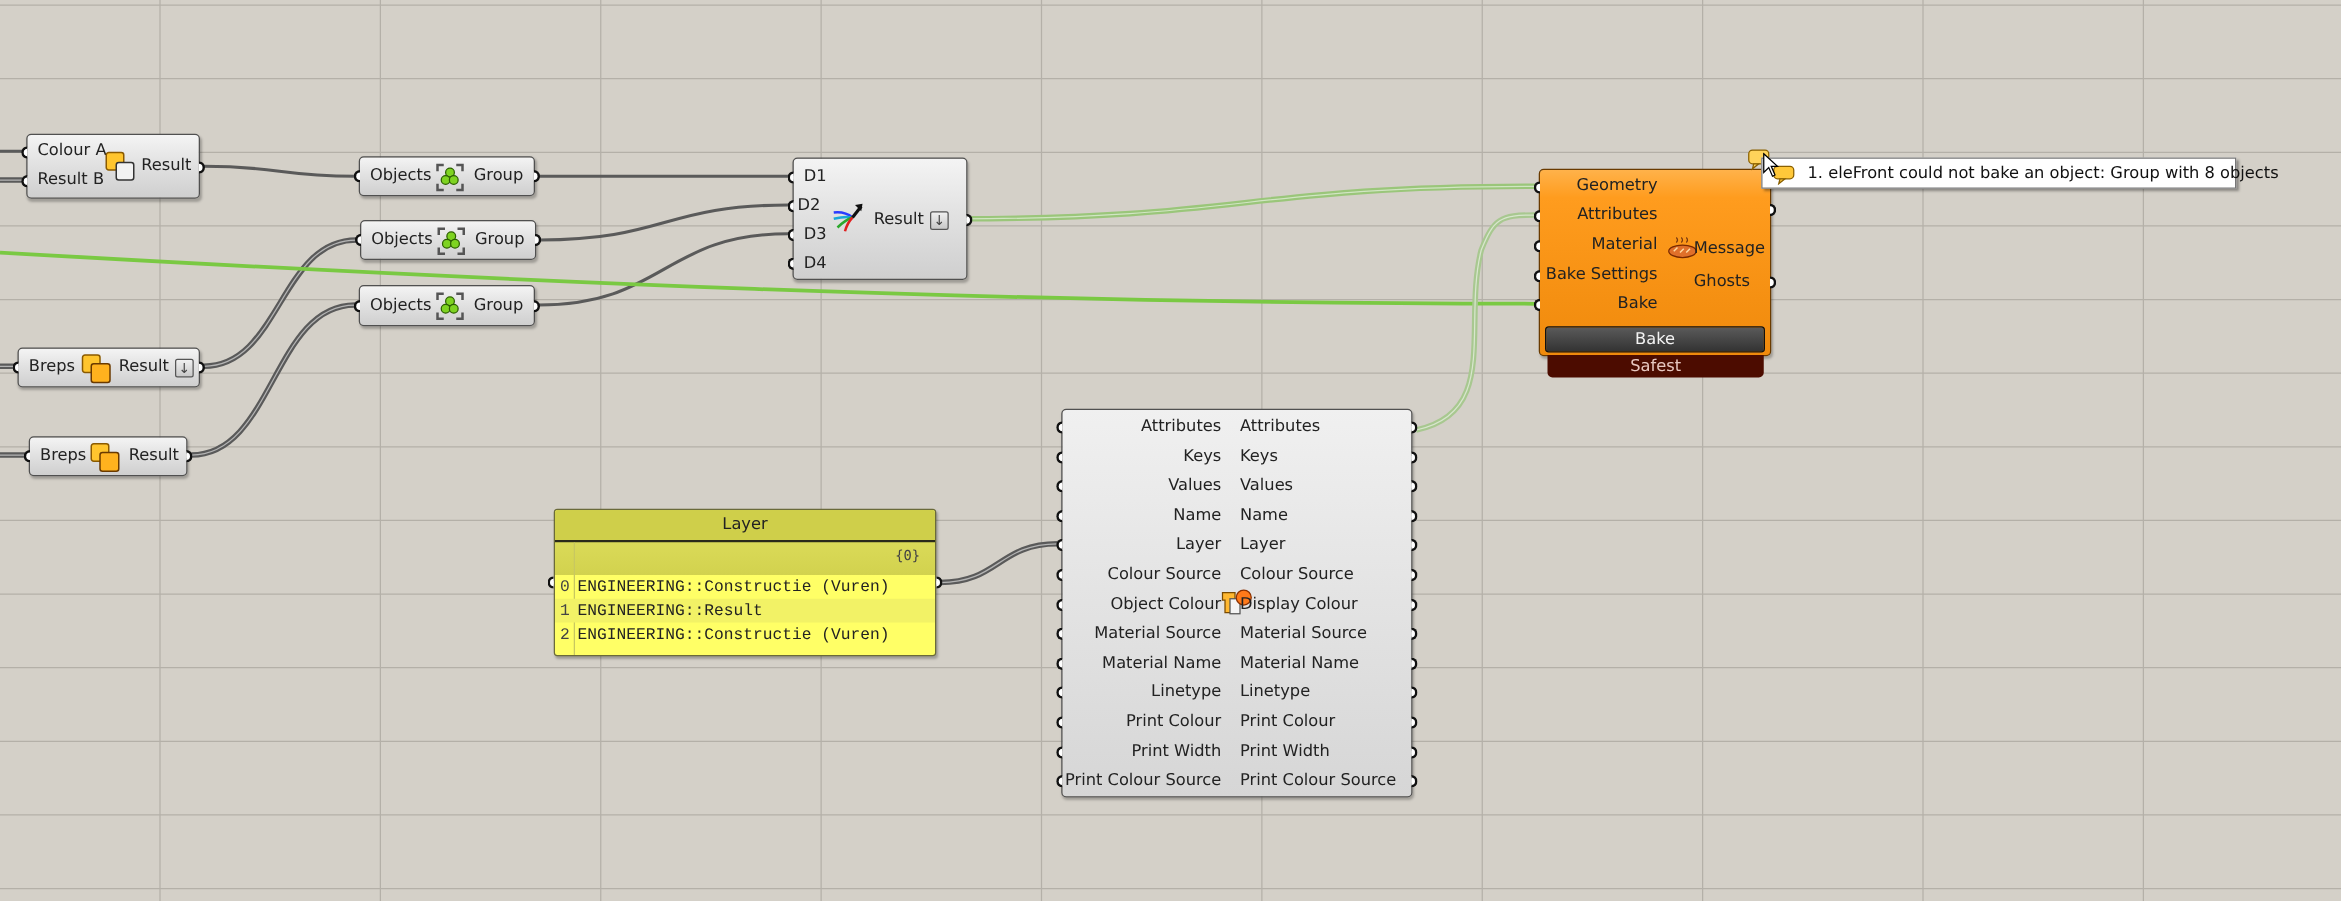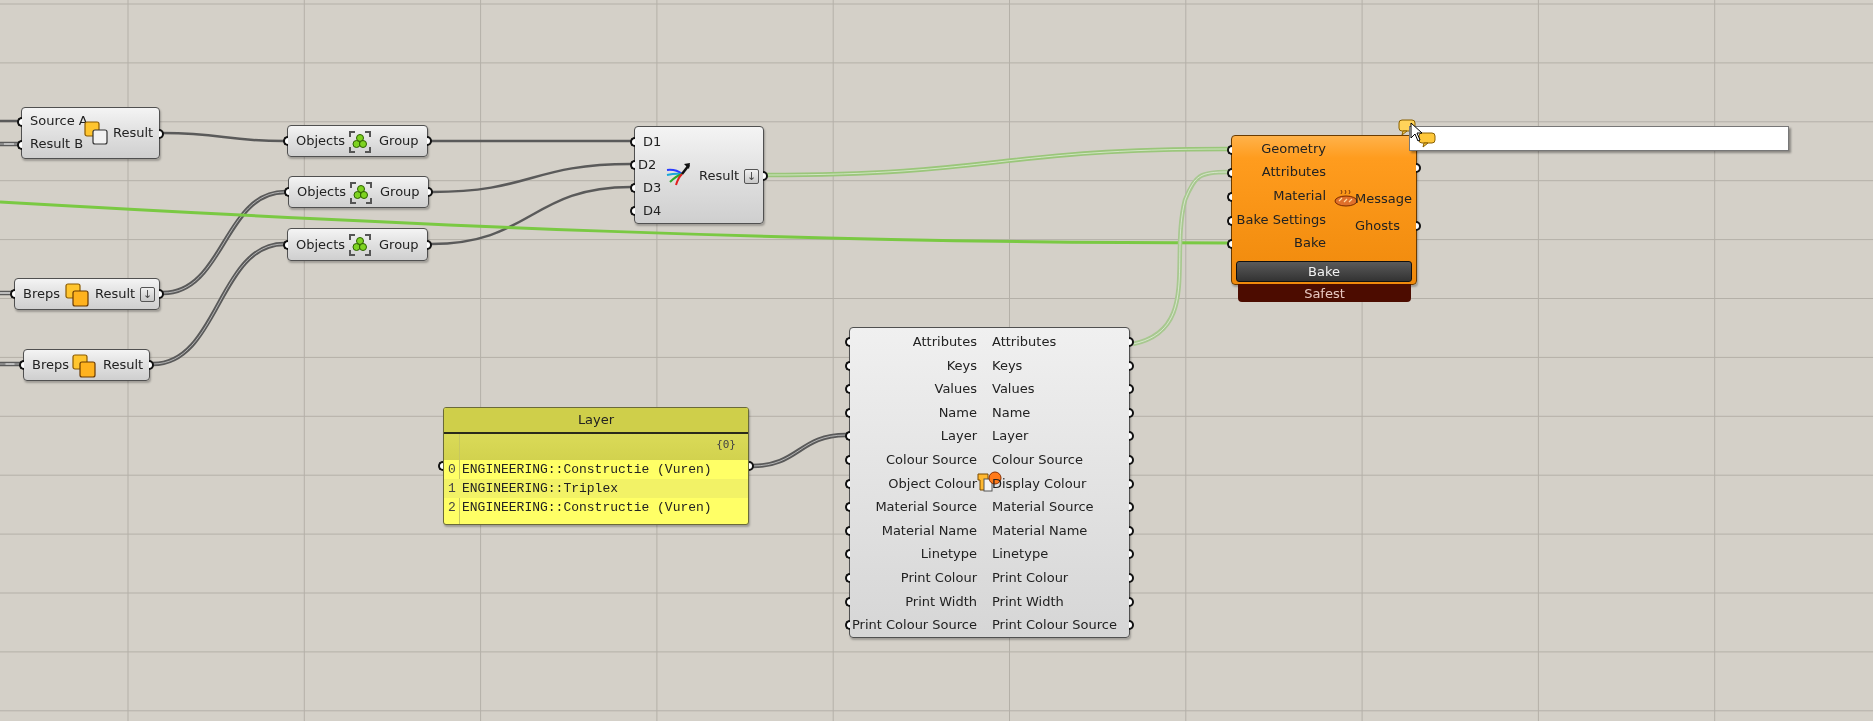--- a/index.html
+++ b/index.html
@@ -90,21 +90,21 @@
       <path d="M1133 344 C1200 330 1170 260 1185 200 C1195 175 1200 172 1228 172" stroke="#a8c890" stroke-width="4.5" fill="none"></path>
       <path d="M1133 344 C1200 330 1170 260 1185 200 C1195 175 1200 172 1228 172" stroke="rgba(255,255,255,0.55)" stroke-width="1" fill="none"></path>
       <path d="M752 466 C799 466 799 435 846 435" stroke="#5a5a5a" stroke-width="4.5" fill="none"></path>
       <path d="M752 466 C799 466 799 435 846 435" stroke="rgba(255,255,255,0.55)" stroke-width="1" fill="none"></path>
     </g>
 </svg>
 
 <div class="node" style="left:21px;top:107px;width:139px;height:52px;">
   <div class="grip in" style="left:-5px;top:9px;"></div>
   <div class="grip in" style="left:-5px;top:32px;"></div>
-  <span class="lbl" style="left:8px;top:5px;">Source A</span>
+  <span class="lbl" style="left:8px;top:5px;">Colour A</span>
   <span class="lbl" style="left:8px;top:28px;">Result B</span>
   <svg class="icon" style="left:61px;top:12px;" width="26" height="26">
     <rect x="2" y="2" width="14" height="14" rx="2" fill="#ffc52e" stroke="#8a5a00" stroke-width="1.2"></rect>
     <rect x="10" y="10" width="14" height="14" rx="2" fill="#f2f2f2" stroke="#333" stroke-width="1.2"></rect>
   </svg>
   <span class="lbl" style="left:91px;top:17px;">Result</span>
   <div class="grip out" style="right:-5px;top:21px;"></div>
 </div>
 
 <div class="node" style="left:287px;top:125px;width:141px;height:32px;">
@@ -159,21 +159,21 @@
   <div class="grip in" style="left:-5px;top:10px;"></div>
   <span class="lbl" style="left:8px;top:7px;">Breps</span>
   <svg class="icon" style="left:47px;top:3px;" width="26" height="26">
     <rect x="2" y="2" width="14" height="14" rx="2" fill="#ffc52e" stroke="#8a5a00" stroke-width="1.2"></rect>
     <rect x="9" y="9" width="15" height="15" rx="2" fill="#ffb21e" stroke="#6a3a00" stroke-width="1.2"></rect>
   </svg>
   <span class="lbl" style="left:79px;top:7px;">Result</span>
   <div class="grip out" style="right:-5px;top:10px;"></div>
 </div>
 
-<div class="node" style="left:634px;top:126px;width:130px;height:98px;">
+<div class="node" style="left:634px;top:126px;width:140px;height:98px;">
   <div class="grip in" style="left:-5px;top:10px;"></div>
   <div class="grip in" style="left:-5px;top:33px;"></div>
   <div class="grip in" style="left:-5px;top:56px;"></div>
   <div class="grip in" style="left:-5px;top:79px;"></div>
   <span class="lbl" style="left:8px;top:7px;">D1</span>
   <span class="lbl" style="left:3px;top:30px;">D2</span>
   <span class="lbl" style="left:8px;top:53px;">D3</span>
   <span class="lbl" style="left:8px;top:76px;">D4</span>
   <svg class="icon" style="left:29px;top:33px;" width="28" height="28">
     <path d="M3 10 Q12 9 18 14" stroke="#2a3cff" stroke-width="2" fill="none"></path>
@@ -214,36 +214,37 @@
 
 <svg class="icon" style="left:1398px;top:119px;" width="20" height="18">
   <rect x="1" y="1" width="16" height="11" rx="3" fill="#ffd35a" stroke="#8a6000"></rect>
   <path d="M5 12 L4 16 L9 12 Z" fill="#ffd35a" stroke="#8a6000"></path>
 </svg>
 <div class="tooltip" style="left:1409px;top:126px;width:380px;height:25px;">
   <svg class="icon" style="left:8px;top:5px;" width="20" height="16">
     <rect x="1" y="1" width="16" height="10" rx="3" fill="#ffc83a" stroke="#8a6000"></rect>
     <path d="M6 11 L5 15 L10 11 Z" fill="#ffc83a" stroke="#8a6000"></path>
   </svg>
+  <span class="lbl" style="left:36px;top:4px;">1. eleFront could not bake an object: Group with 8 objects</span>
 </div>
 <svg class="cursor" style="left:1410px;top:122px;" width="14" height="20">
   <path d="M1 1 L1 16 L5 12 L8 19 L10 18 L7 11 L12 11 Z" fill="#fff" stroke="#000" stroke-width="1"></path>
 </svg>
 
 <div class="panel" style="left:443px;top:407px;width:306px;height:118px;">
   <div class="panel-title">Layer</div>
   <div class="panel-path">{0}</div>
   <div class="panel-gutter"></div>
   <div class="panel-row">
     <span class="idx">0</span>
     <span class="txt">ENGINEERING::Constructie (Vuren)</span>
   </div>
   <div class="panel-row alt">
     <span class="idx">1</span>
-    <span class="txt">ENGINEERING::Triplex</span>
+    <span class="txt">ENGINEERING::Result</span>
   </div>
   <div class="panel-row">
     <span class="idx">2</span>
     <span class="txt">ENGINEERING::Constructie (Vuren)</span>
   </div>
 </div>
 <div class="grip in" style="left:438px;top:461px;"></div>
 <div class="grip out" style="left:749px;top:461px;"></div>
 
 <div class="node" id="attr-node" style="left:849px;top:327px;width:281px;height:311px;background:linear-gradient(#f0f0f0,#d6d6d6);">

